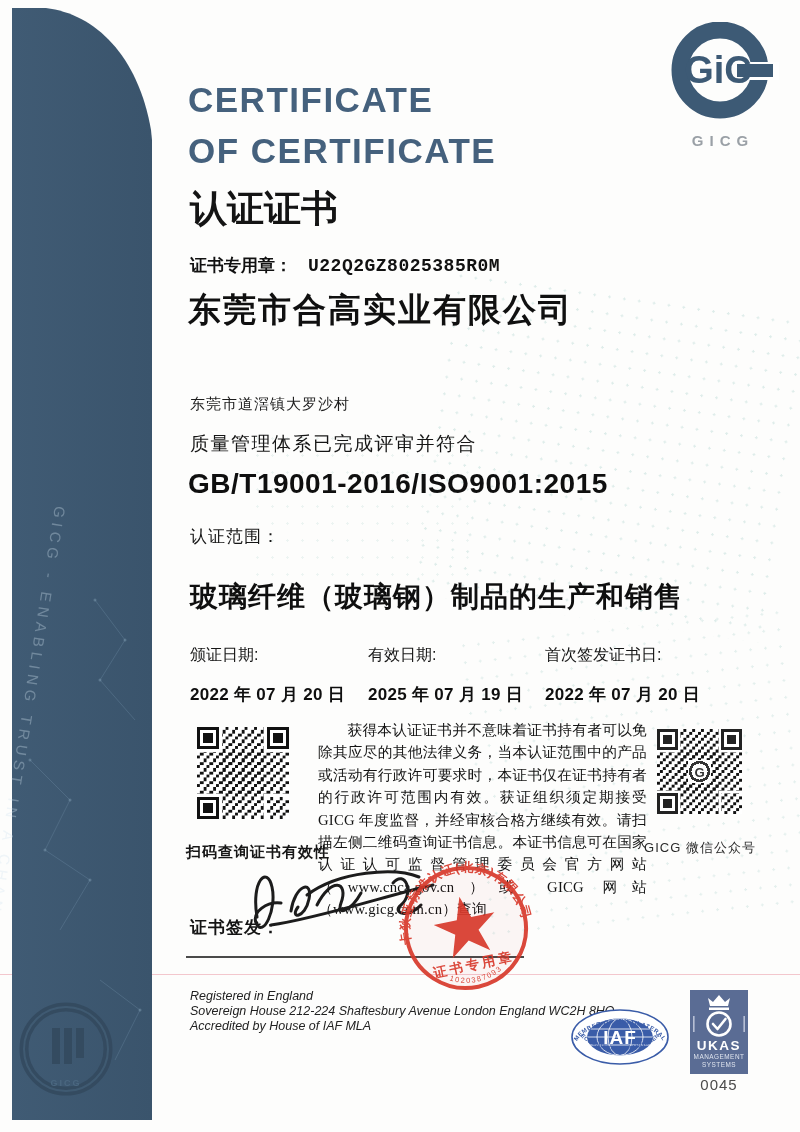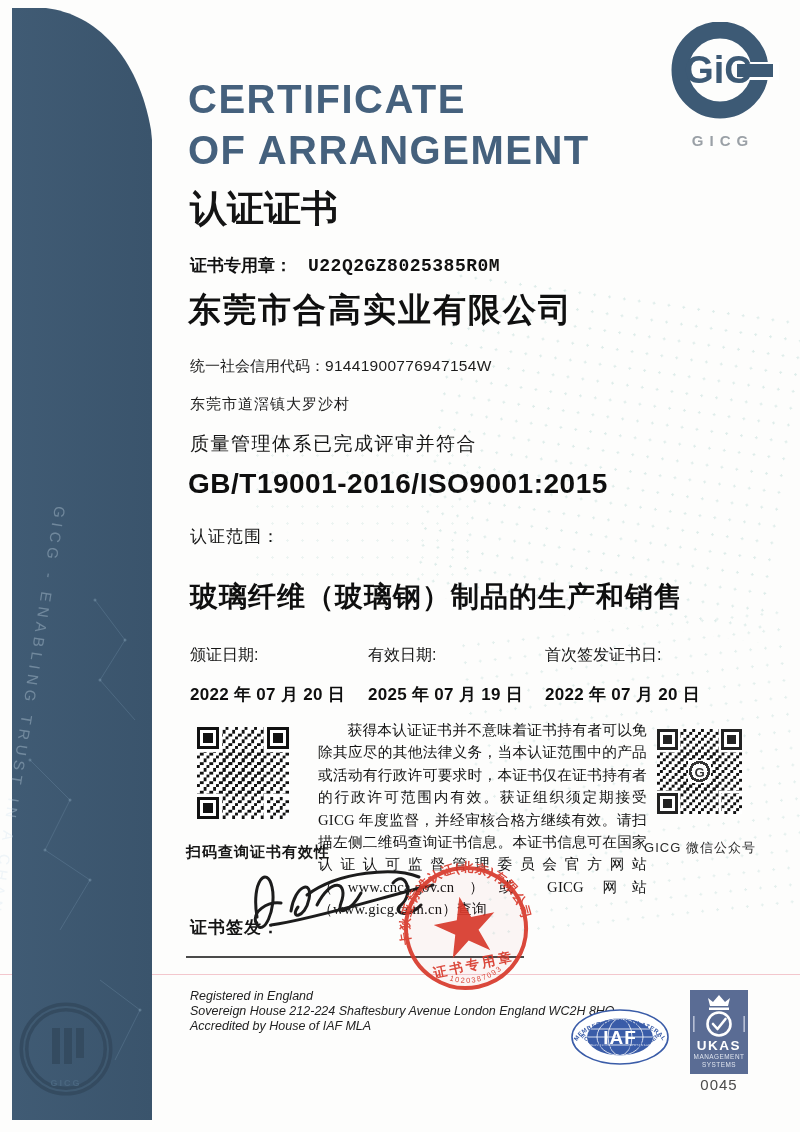--- a/index.html
+++ b/index.html
@@ -16,21 +16,21 @@
 
   
   .band-wrap { position:absolute; left:0; top:0; width:170px; height:1132px; }
   .band-tagline { position:absolute; left:52px; top:505px; height:600px; writing-mode:vertical-lr; transform:rotate(9deg); transform-origin:top left;
     color:rgba(210,228,240,.34); font-size:15px; letter-spacing:5px; font-family:"Liberation Sans", sans-serif; white-space:nowrap; }
 
   
   .brandlogo { position:absolute; left:658px; top:22px; width:124px; text-align:center; }
   .brandlogo .sub { color:#9aa0a6; font-size:15px; letter-spacing:6px; font-weight:bold; margin-top:2px; padding-left:6px; }
 
-  .title { position:absolute; left:188px; top:74px; color:#45617d; font-size:40px; line-height:51px; font-weight:800; letter-spacing:1.5px; font-family:"Liberation Sans", sans-serif; }
+  .title { position:absolute; left:188px; top:74px; color:#45617d; font-size:35px; line-height:51px; font-weight:800; letter-spacing:1.5px; font-family:"Liberation Sans", sans-serif; }
   .cn-title { position:absolute; left:190px; top:184px; color:#141414; font-size:37px; font-weight:700; font-family:"Liberation Sans", sans-serif; }
 
   .certnum { position:absolute; left:190px; top:254px; font-size:17px; color:#111; }
   .certnum .lbl { font-weight:700; }
   .certnum .val { font-family:"Liberation Mono", monospace; font-weight:600; font-size:18px; margin-left:16px; letter-spacing:.5px;margin-top:27px; }
 
   .company { position:absolute; left:188px; top:288px; font-family:"Liberation Serif", serif; font-weight:600; font-size:33px; color:#101010; letter-spacing:2px; }
   .credit  { position:absolute; left:190px; top:357px; font-family:"Liberation Serif", serif; font-size:15px; color:#1c1c1c; }
   .credit .val { font-family:"Liberation Sans", sans-serif; font-size:15.5px; letter-spacing:.3px; }
   .address { position:absolute; left:190px; top:395px; font-family:"Liberation Serif", serif; font-size:15px; color:#1c1c1c; letter-spacing:1px; }
@@ -121,32 +121,29 @@
       </g>
       <rect x="86" y="40" width="32" height="18" fill="#ffffff"></rect>
       <rect x="76" y="42" width="36" height="13" fill="#3d5a75"></rect>
       <text x="57" y="61" text-anchor="middle" font-family="Liberation Sans, sans-serif" font-weight="800" font-size="38" fill="#3d5a75">GiC</text>
     </svg>
     <div class="sub">GICG</div>
   </div>
 
   <div class="title">
     <div>CERTIFICATE</div>
-    <div>OF ARRANGEMENT</div>
+    <div>OF CERTIFICATE</div>
   </div>
   <div class="cn-title">认证证书</div>
 
   <div class="certnum">
     <span class="lbl">证书专用章：</span><span class="val">U22Q2GZ8025385R0M</span>
   </div>
 
   <div class="company">东莞市合高实业有限公司</div>
-  <div class="credit">
-    <span>统一社会信用代码：</span><span class="val">91441900776947154W</span>
-  </div>
   <div class="address">东莞市道滘镇大罗沙村</div>
   <div class="conformity">质量管理体系已完成评审并符合</div>
   <div class="standard">GB/T19001-2016/ISO9001:2015</div>
   <div class="scope-label">认证范围：</div>
   <div class="scope">玻璃纤维（玻璃钢）制品的生产和销售</div>
 
   <div class="datecol dc1">
     <div class="dlbl">颁证日期:</div>
     <div class="dval">2022 年 07 月 20 日</div>
   </div>

